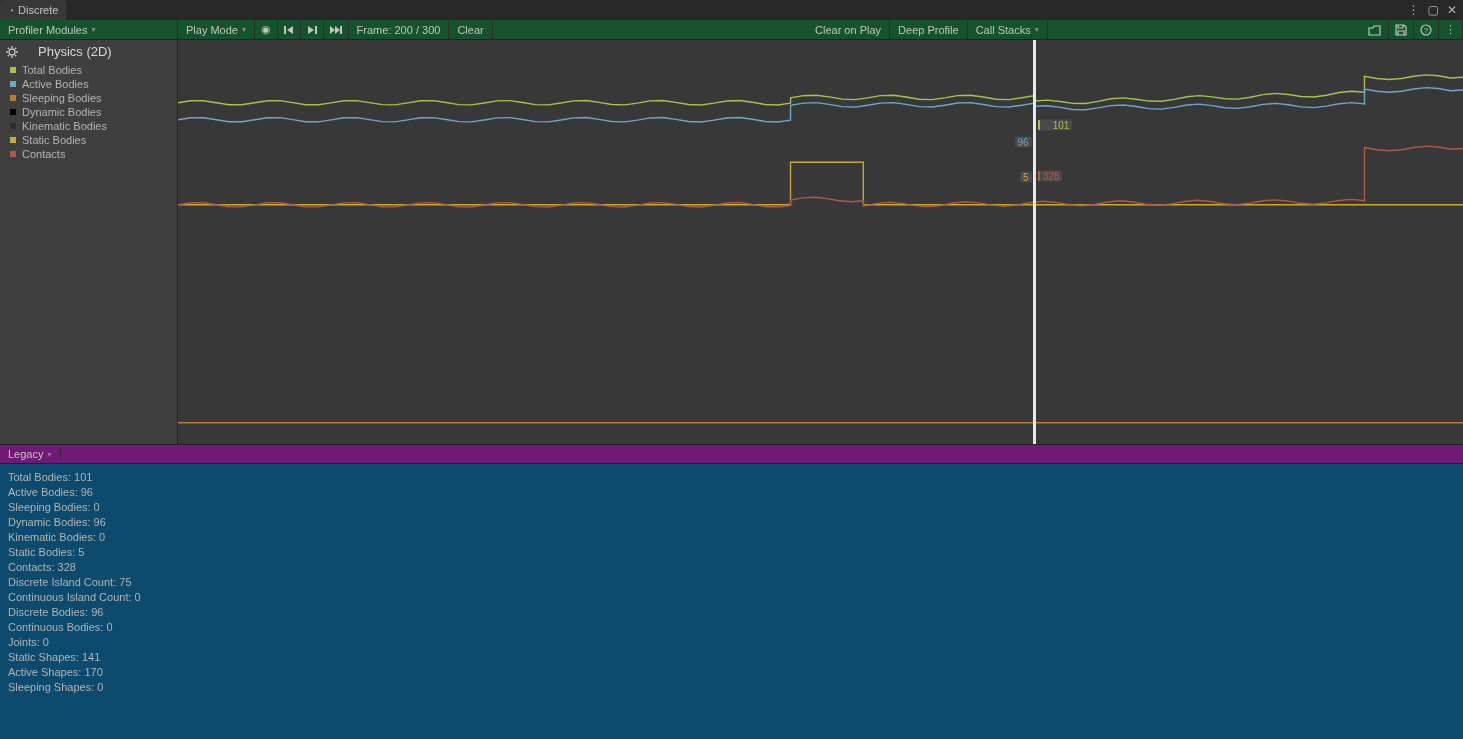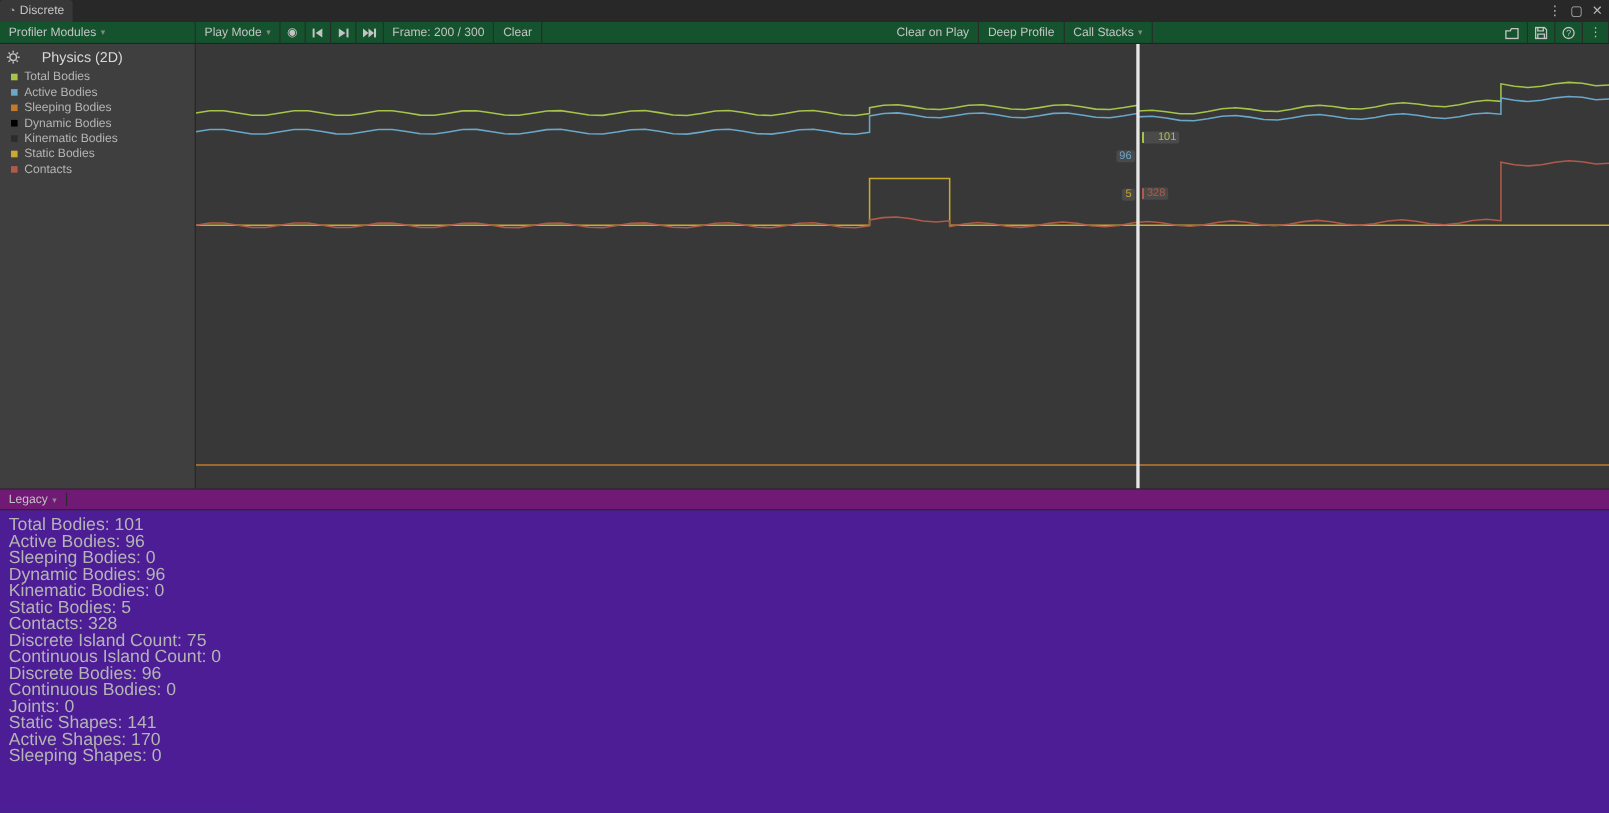--- a/index.html
+++ b/index.html
@@ -28,21 +28,21 @@
 
 .chart-wrap { position:relative; flex:1; background:#383838; overflow:hidden; }
 .chart-svg  { position:absolute; inset:0; width:100%; height:100%; }
 .cursor-line { position:absolute; top:0; bottom:0; width:3px; background:#e8e8e8; }
 .val-label { position:absolute; font-size:10px; color:#d0d0d0; background:#4a4a4a; padding:0 3px; border-radius:2px; transform:translateY(-50%); }
 .val-label.r { border-left:2px solid currentColor; }
 .val-label.l { right:0; text-align:right; }
 
 .legacy-bar { height:20px; background:#701a75; display:flex; align-items:center; border-top:1px solid #222; border-bottom:1px solid #222; }
 
-.details { padding:6px 8px; font-size:16px; line-height:15px; color:#b4b4b4; background:#4c1d95; height:275px; }
+.details { padding:6px 8px; font-size:11px; line-height:15px; color:#b4b4b4; background:#0c4a6e; height:275px; }
 .details div { white-space:nowrap; }
 </style>
 </head>
 <body>
 
 <div class="tabbar">
   <div class="tab">
     <span class="icon">◔</span>
     <span>Discrete</span>
   </div>

